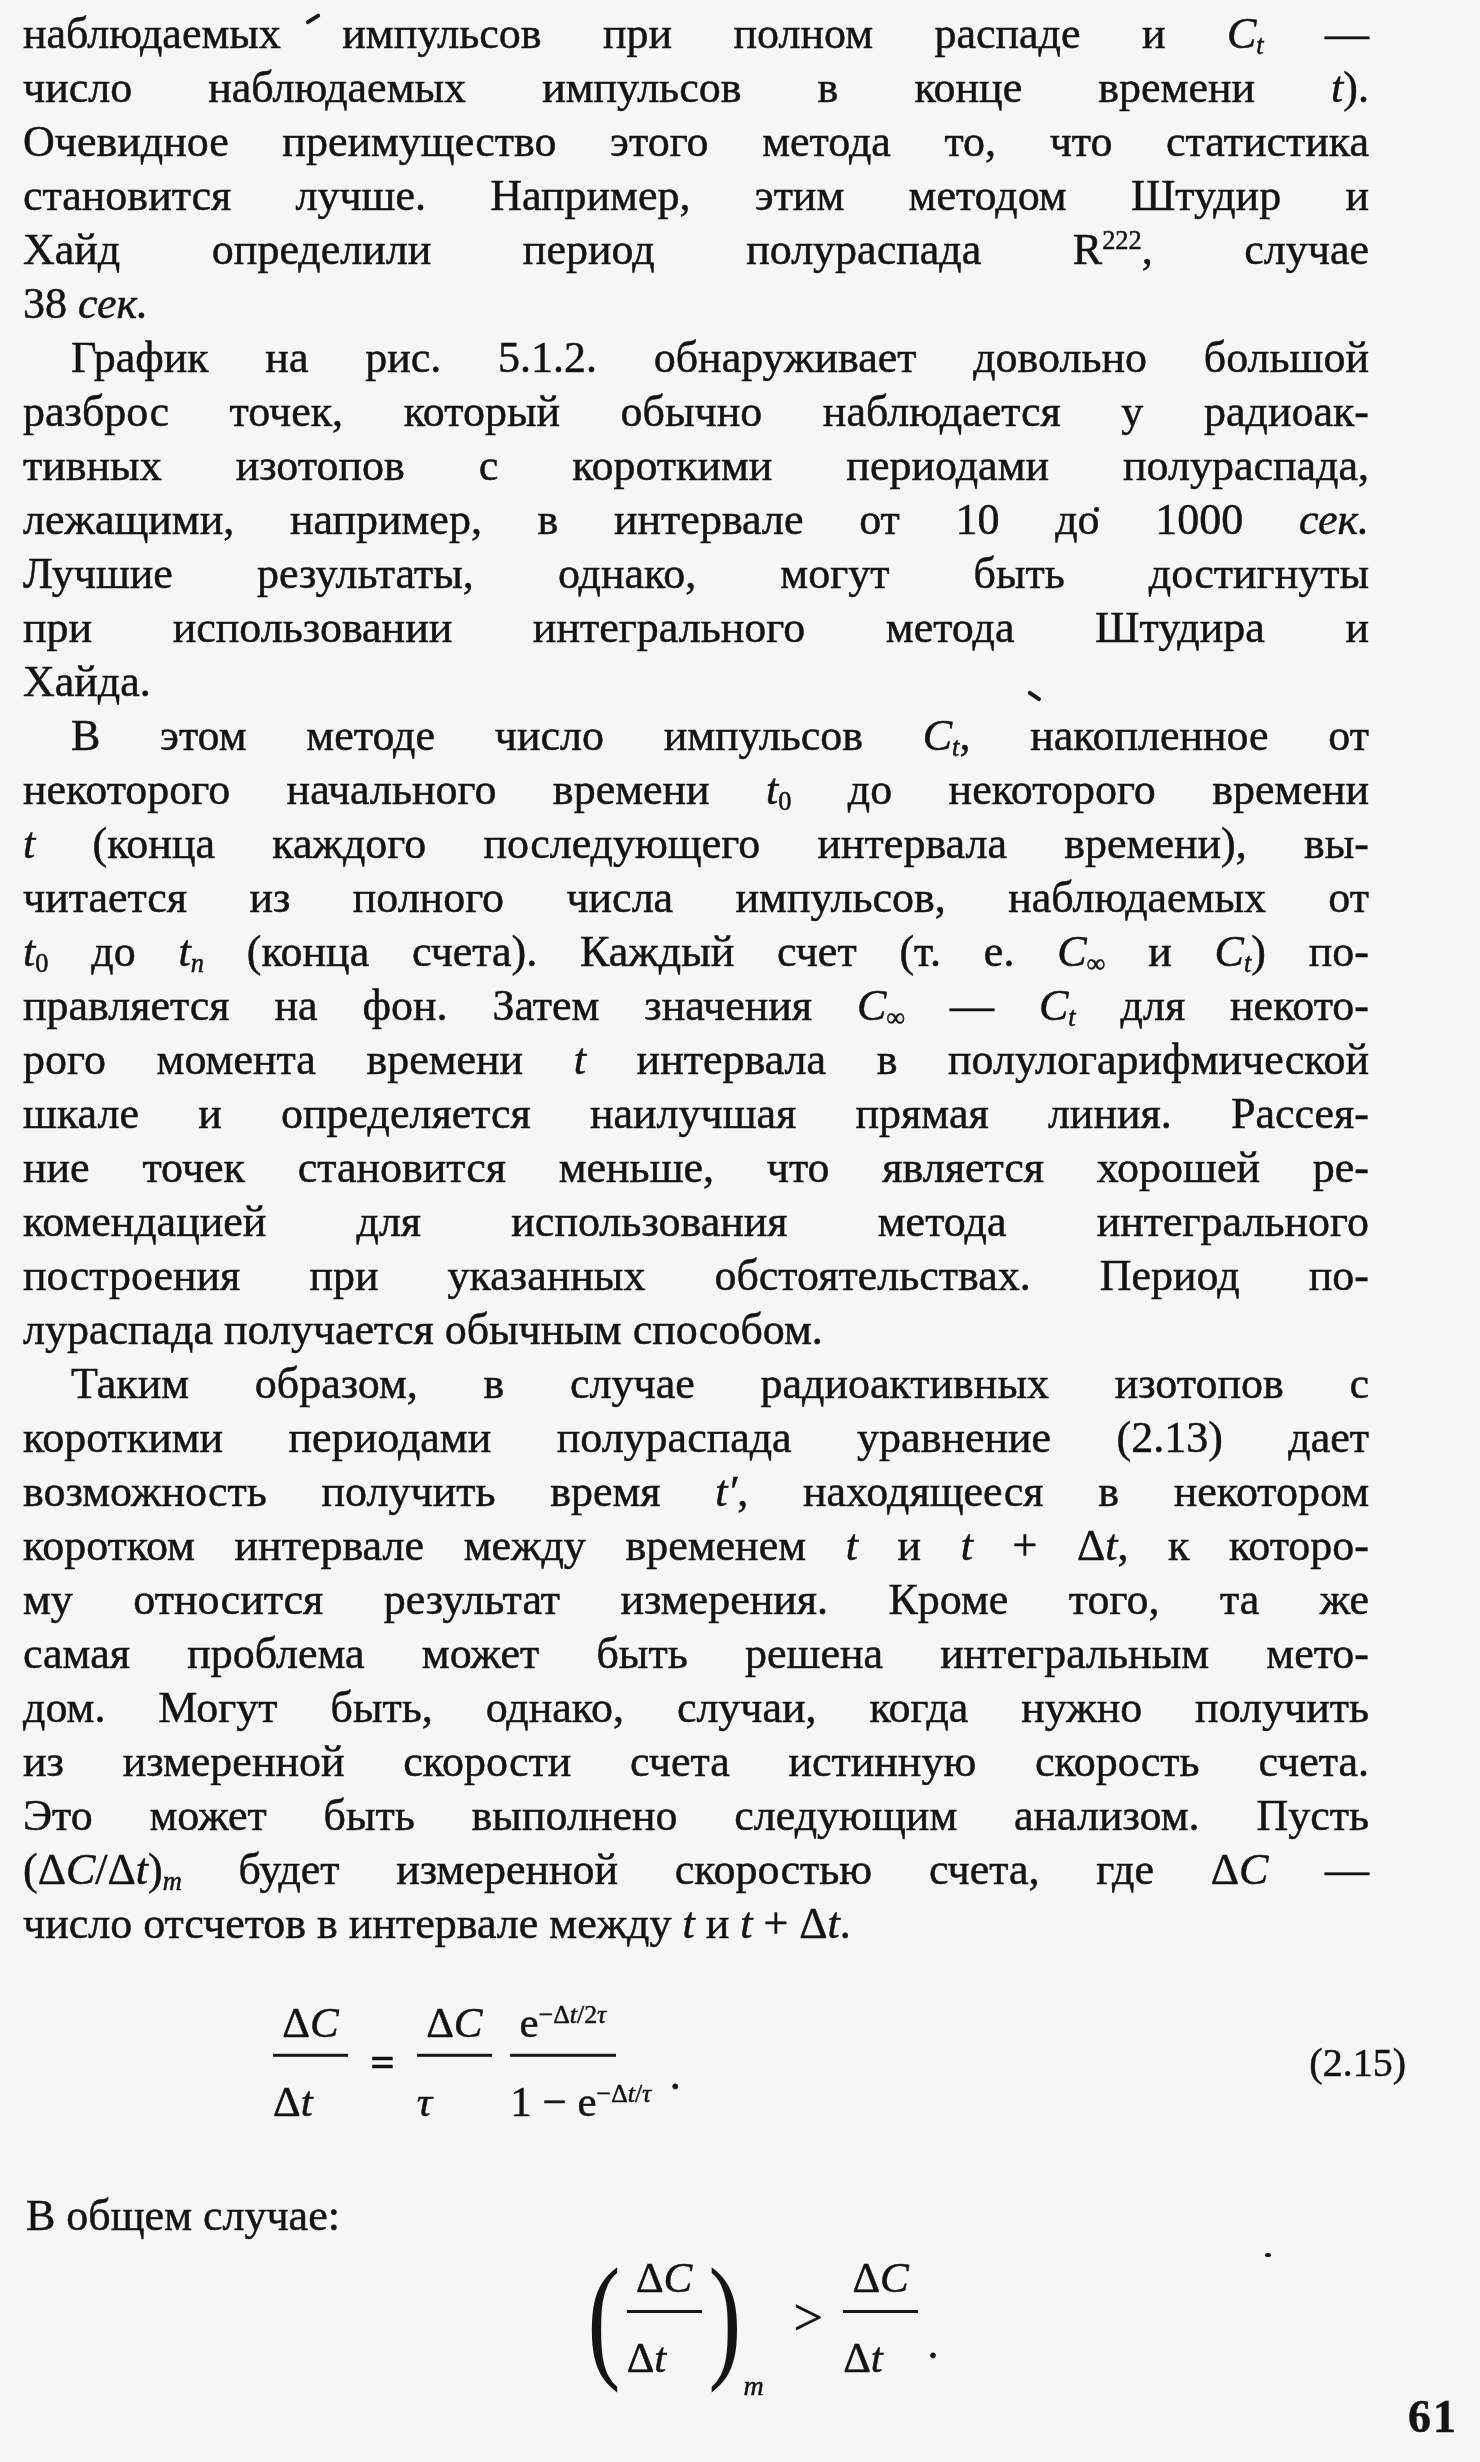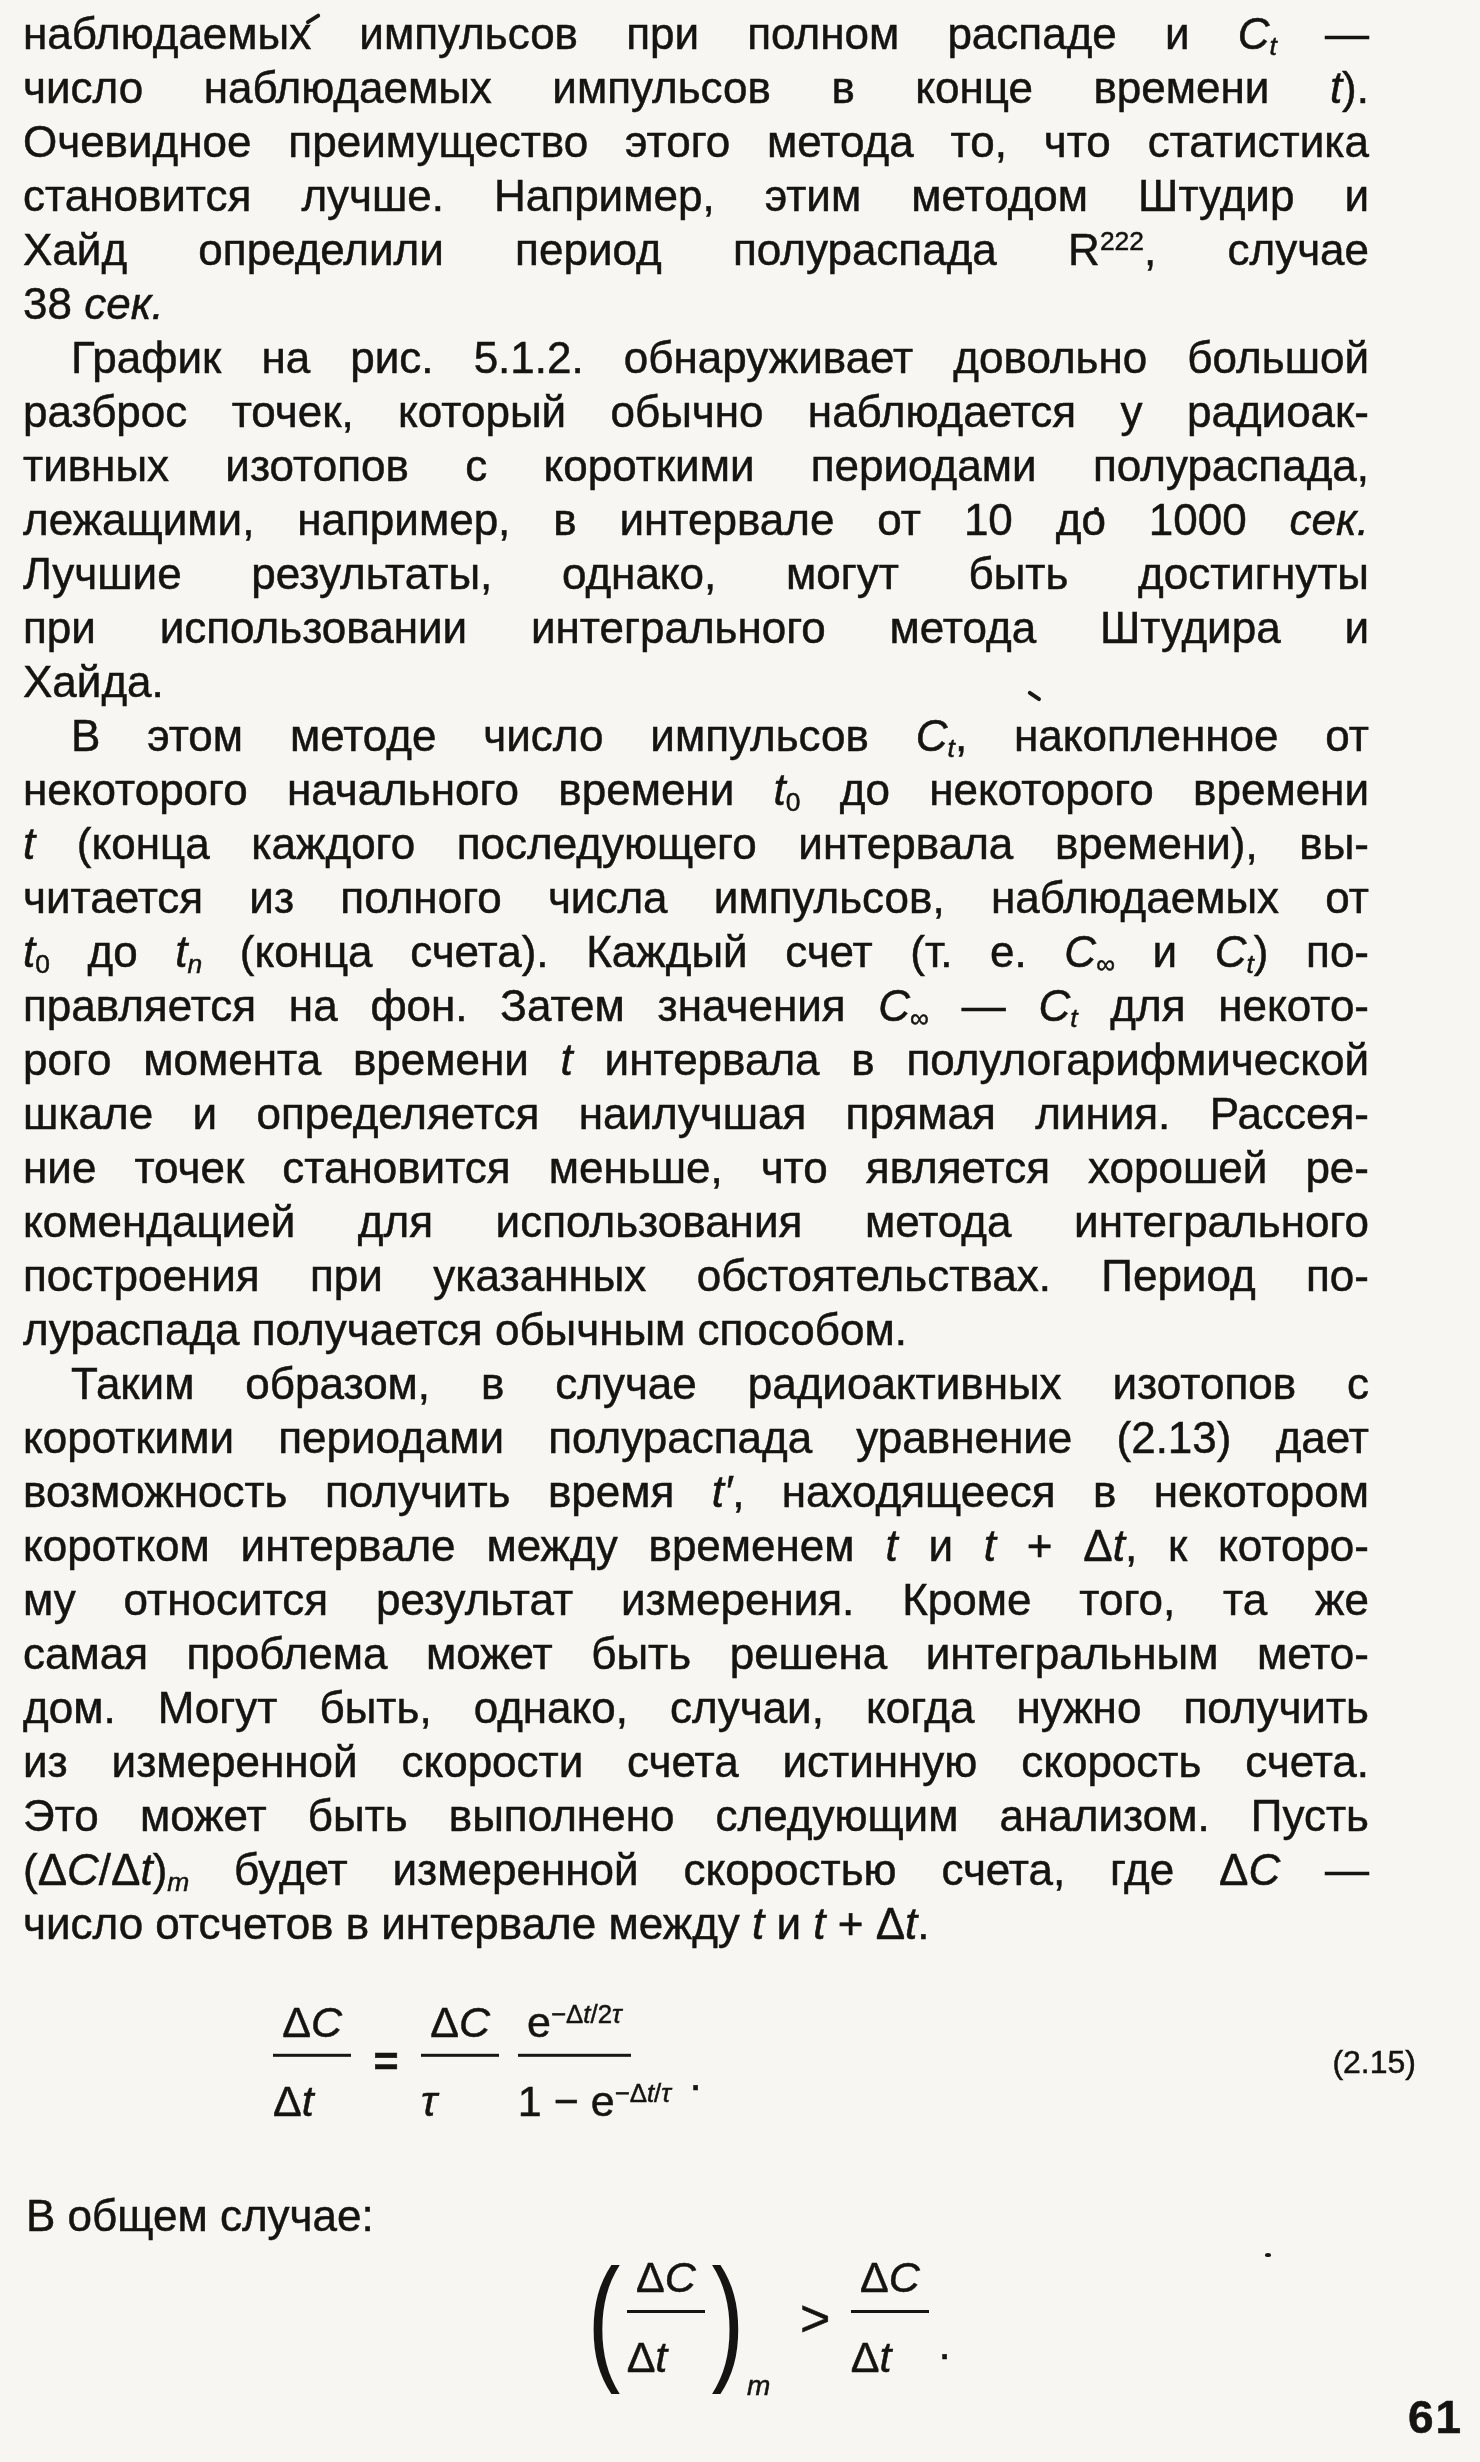--- a/index.html
+++ b/index.html
@@ -1,20 +1,20 @@
 <!DOCTYPE html>
 <html style="font-size:15px"><head>
 <meta charset="utf-8">
 <style>
   html,body{margin:0;padding:0;background:#e8e6e1;}
   .page{
     position:relative;
     width:1480px;height:2462px;
     background:#f7f6f2;
-    font-family:Liberation Sans, sans-serif;
+    font-family:Liberation Serif, serif;
     color:#161412;
     overflow:hidden;
     -webkit-text-stroke:0.5px #161412;
   }
   .text-block{
     position:absolute;top:7.4px;left:23px;width:1346px;
     font-size:44px;
   }
   .line{
     height:54px;line-height:54px;
@@ -32,22 +32,22 @@
   .eq-content{
     position:absolute;left:273px;top:50%;transform:translateY(-50%);
     display:flex;align-items:center;gap:18.5px;font-size:43px;
   }
   .frac{display:inline-flex;flex-direction:column;align-items:flex-start;text-align:center;}
   .frac .num{display:block;border-bottom:3.7px solid #181613;padding:0 9.3px 7.4px;}
   .frac .den{display:block;padding-top:20px;}
   .rel{font-weight:700;padding:0 3.7px;}
   .eq-period{transform:translateY(13px);font-size:44px;}
   .eq-label{
-    position:absolute;right:64px;top:50%;transform:translateY(-50%);
-    font-size:32px;
+    position:absolute;right:74px;top:50%;transform:translateY(-50%);
+    font-size:40px;
   }
   .general{position:absolute;left:26px;top:2189px;font-size:44px;line-height:54px;}
   .eq2-content{
     position:absolute;left:581px;top:2239px;height:157px;
     display:flex;align-items:center;font-size:43px;
   }
   .paren{display:inline-block;font-size:137px;line-height:111px;transform:scaleX(0.72);font-weight:400;-webkit-text-stroke:0;}
   .psub{font-size:28px;font-style:italic;align-self:flex-end;transform:translateY(5.6px);margin:0 9.3px 0 -3.7px;}
   .rel2{font-size:52px;padding:0 20.4px;}
   .eq2-period{transform:translateY(26px);margin-left:9.3px;font-size:44px;}

